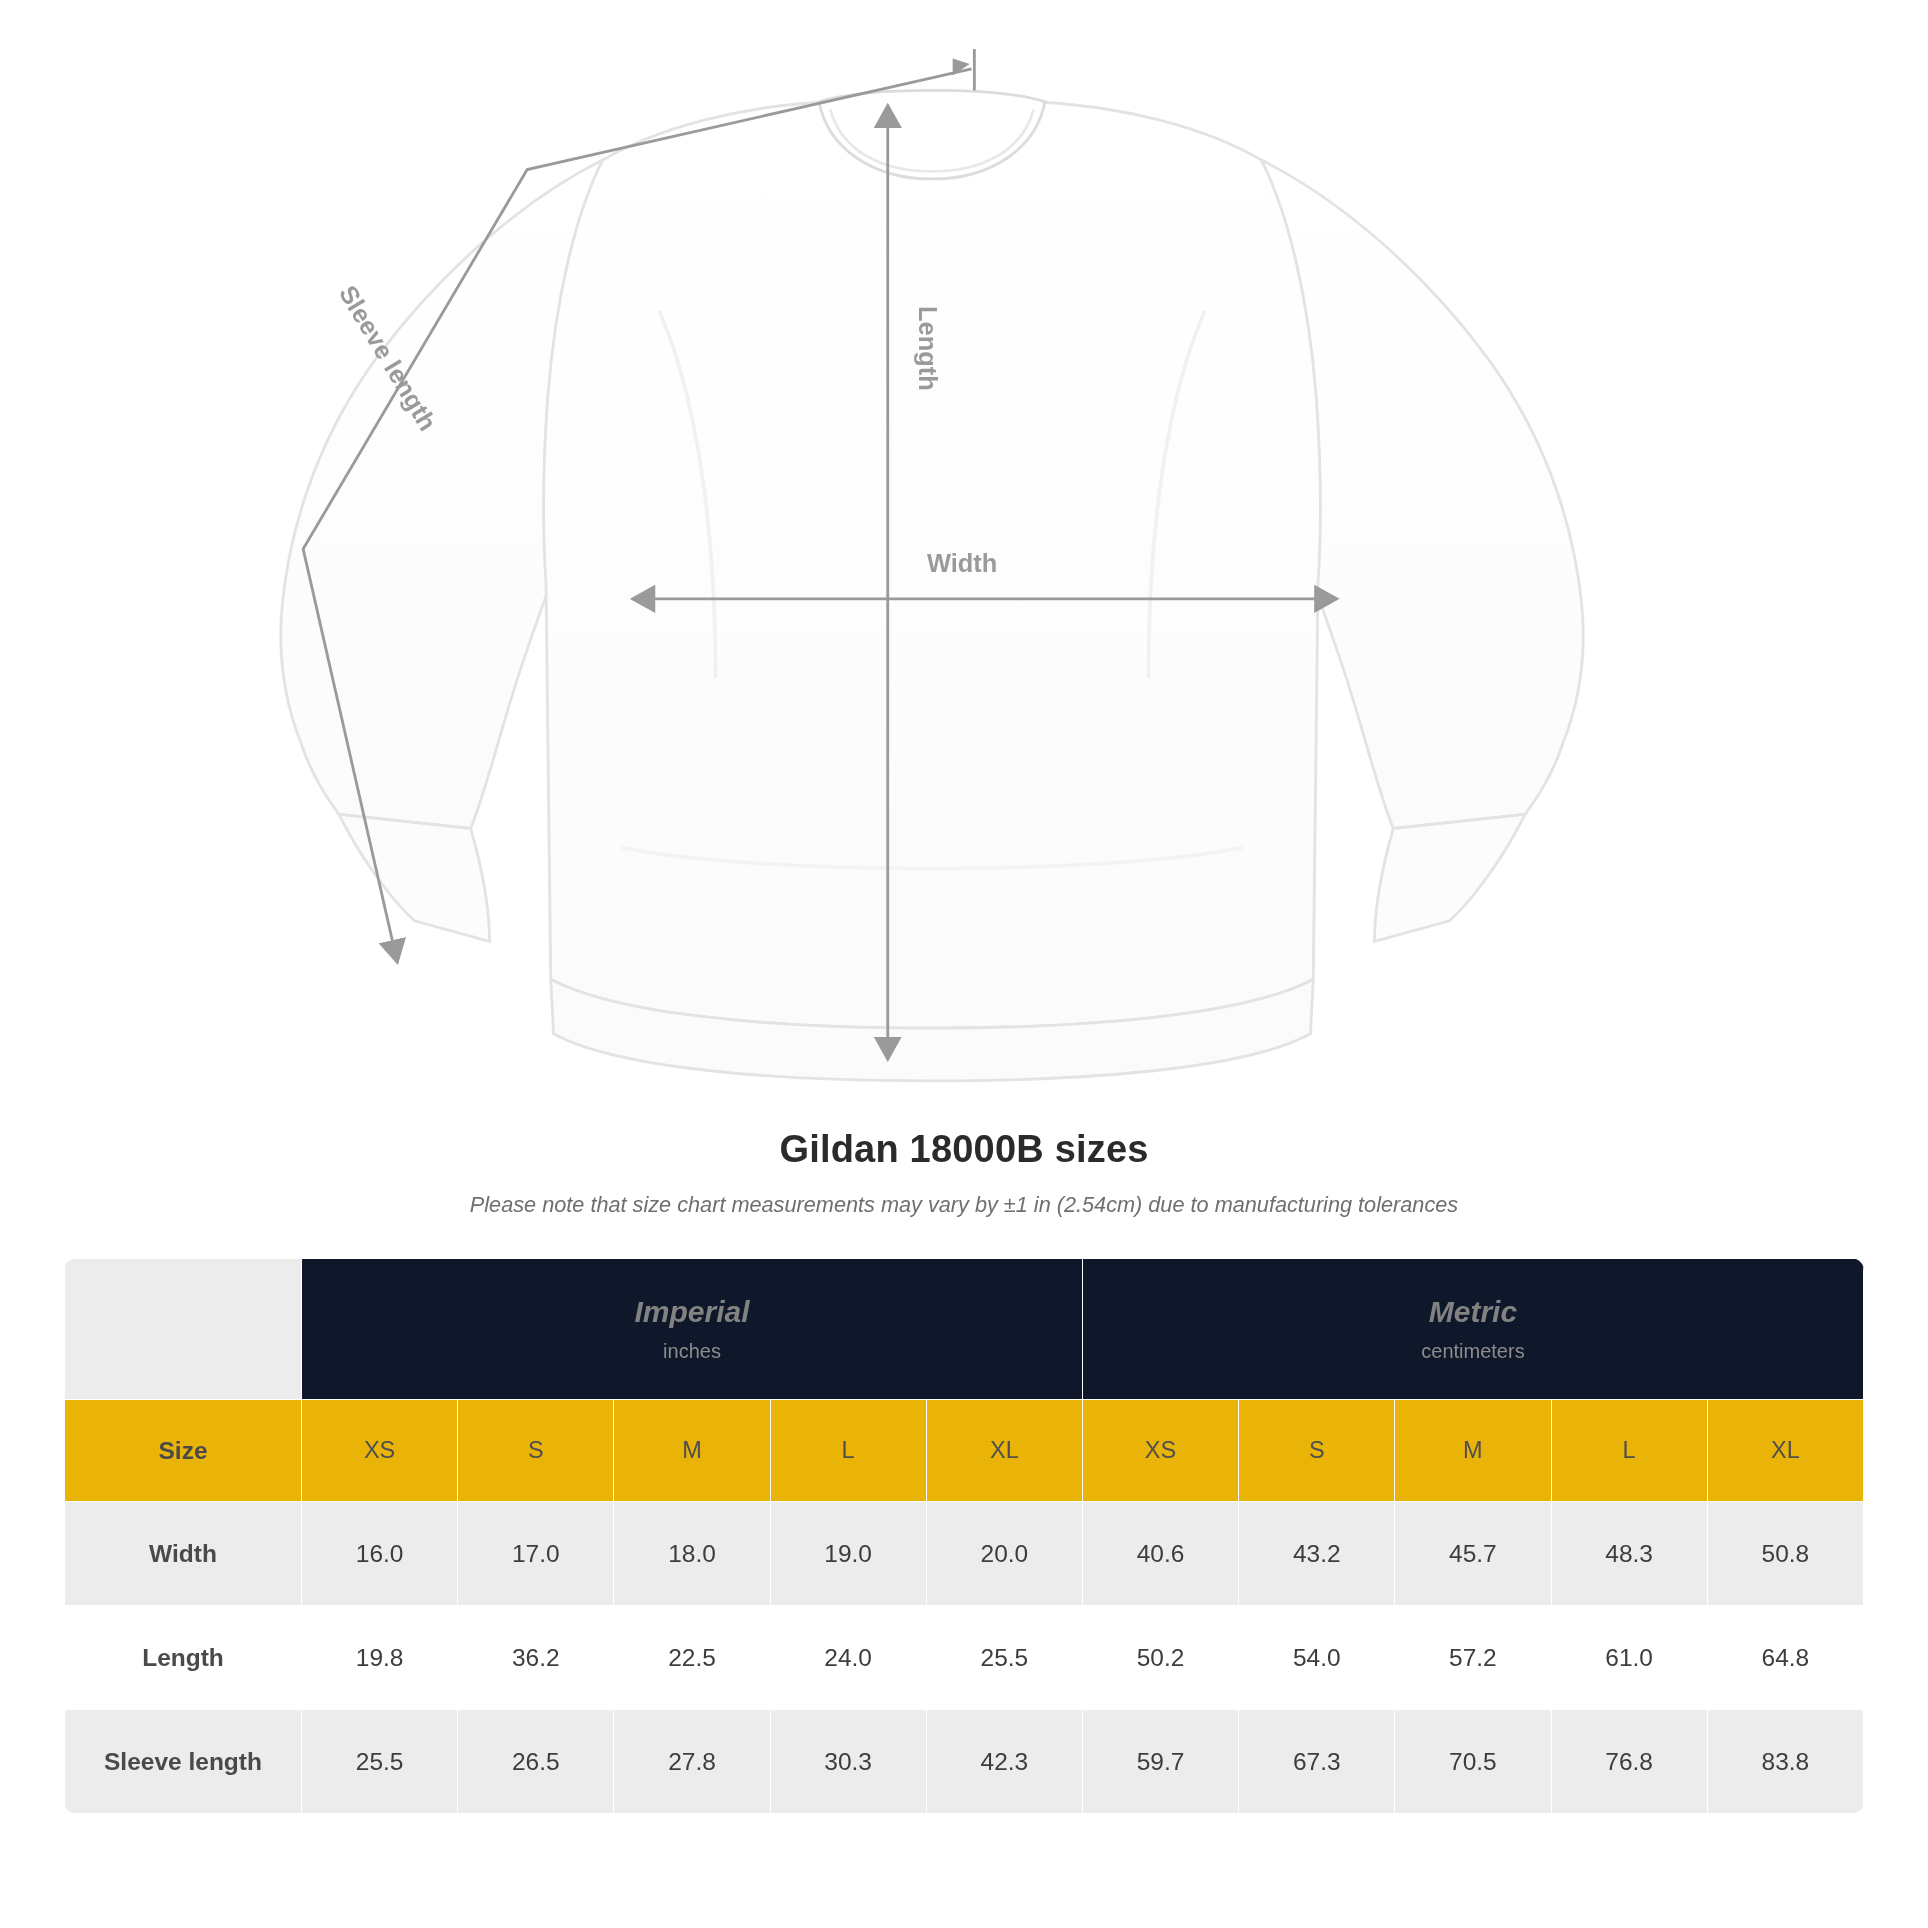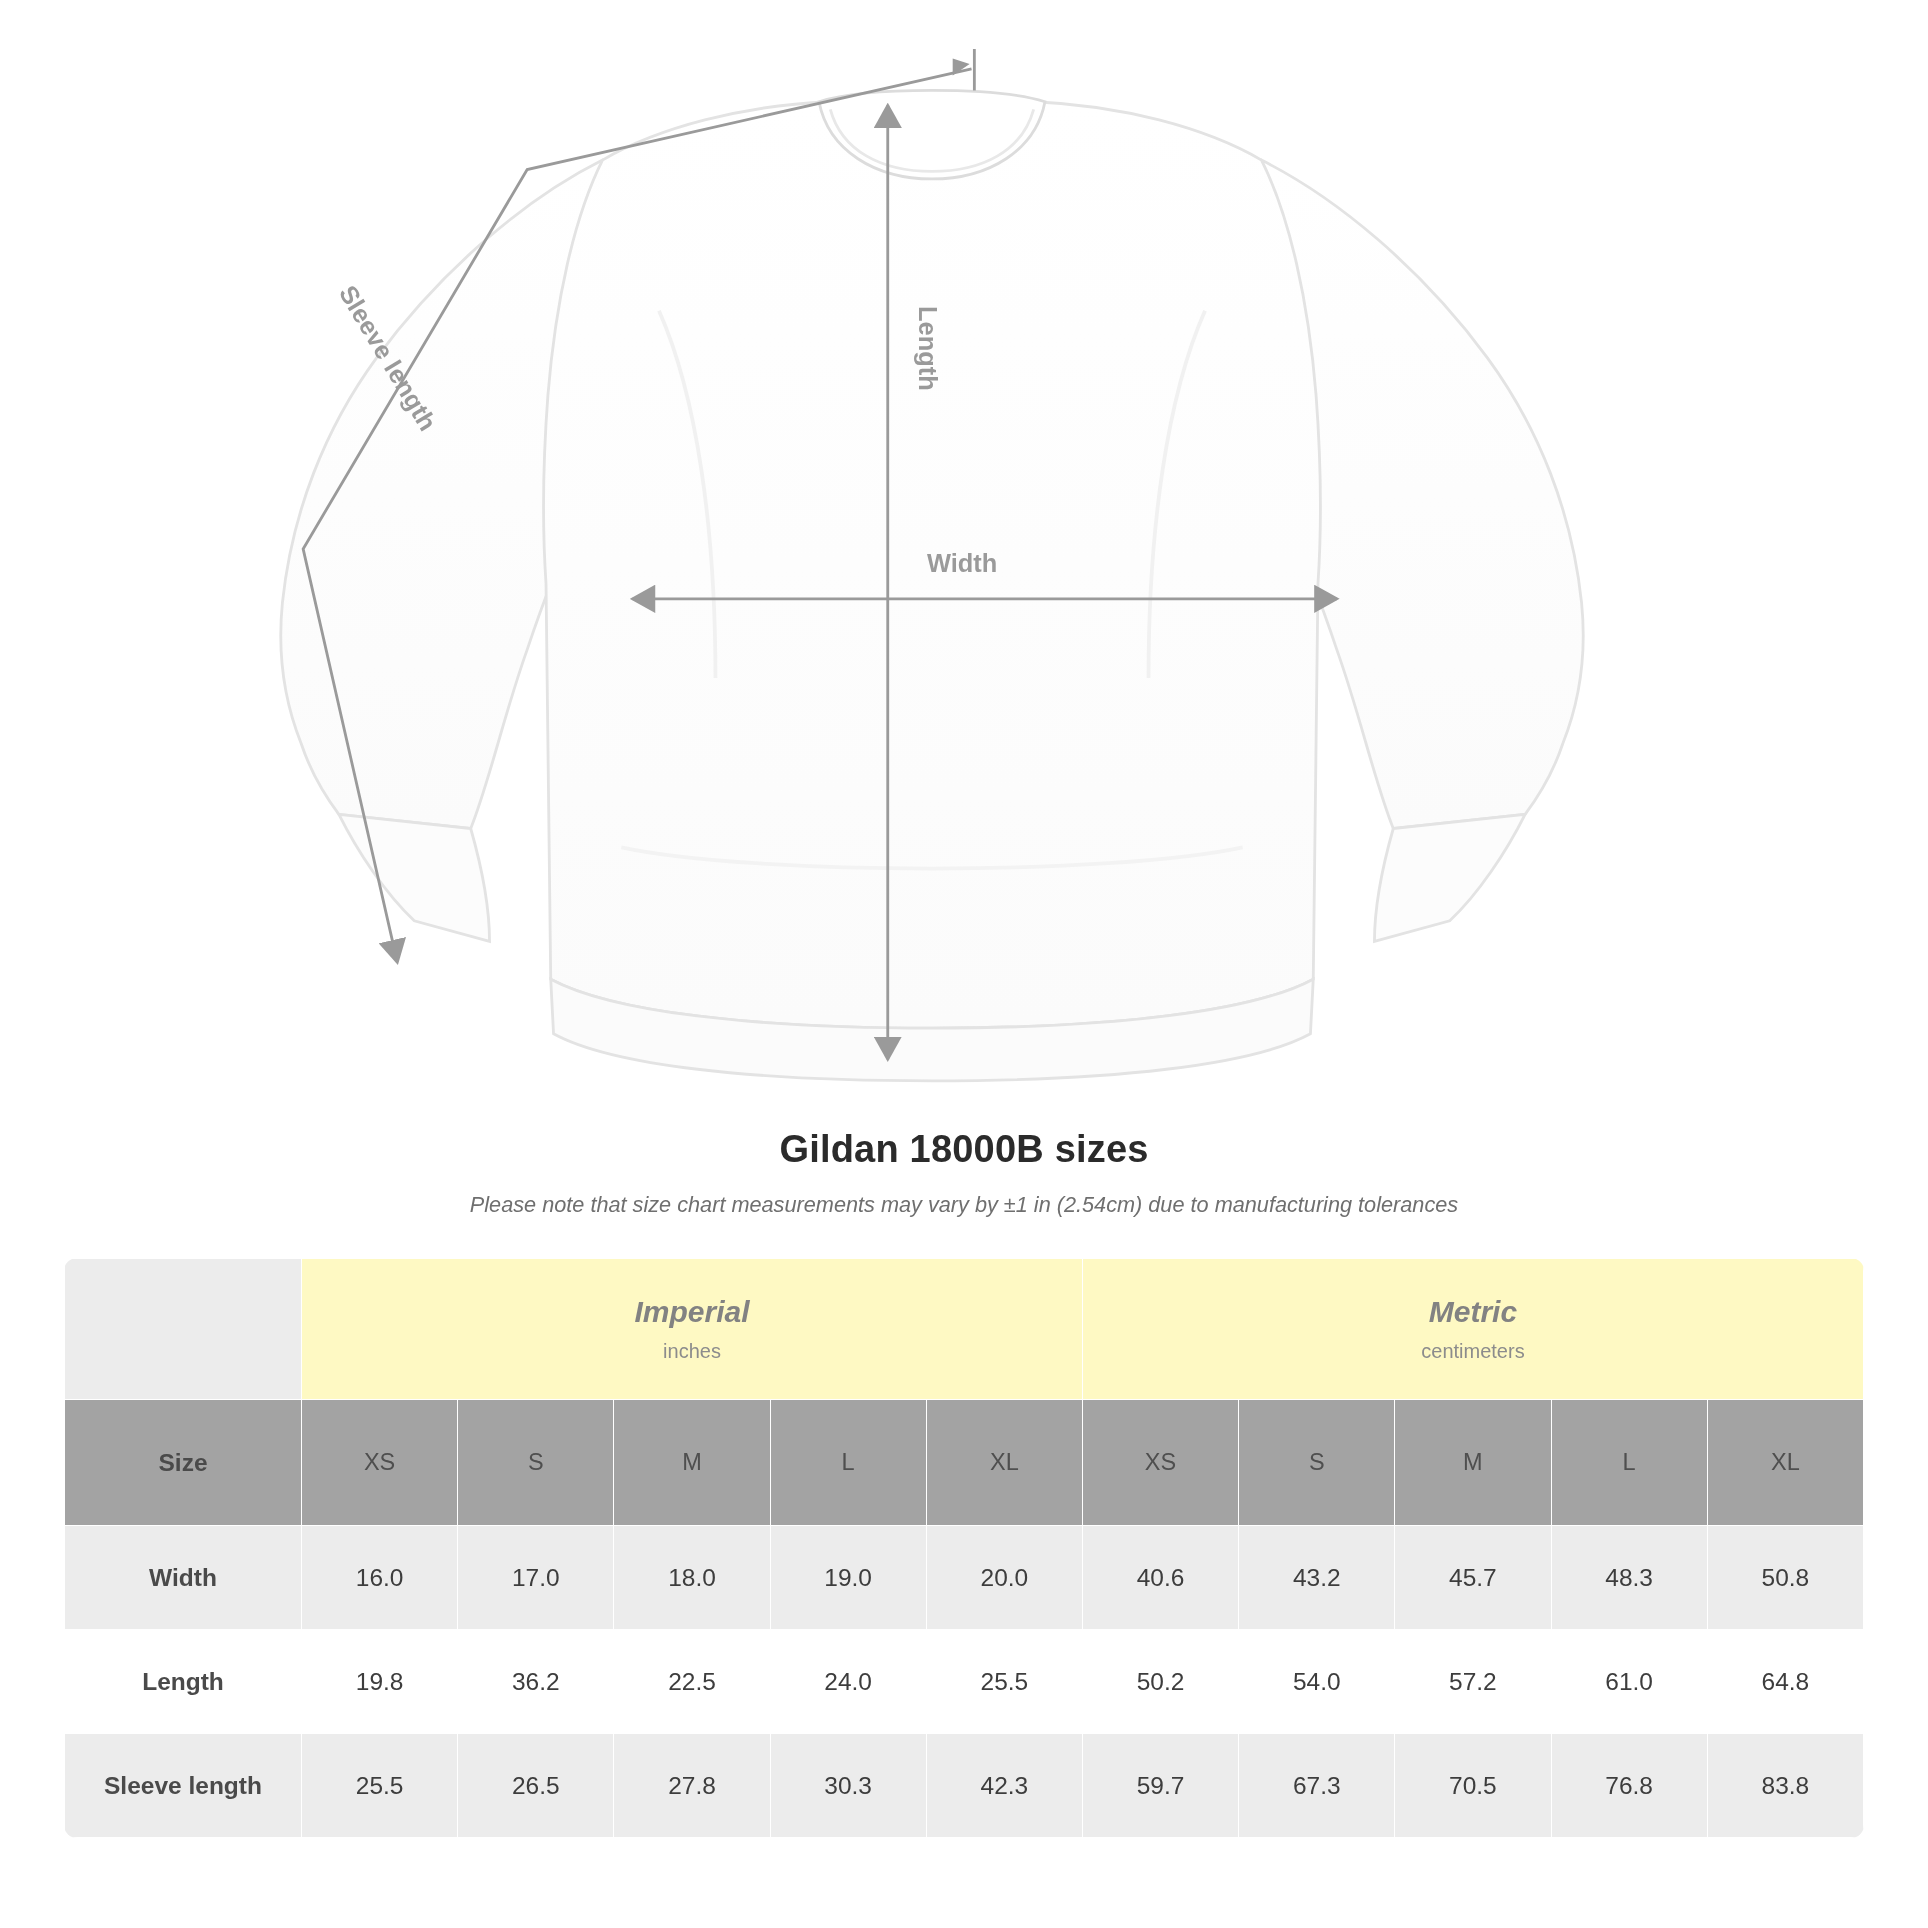--- a/index.html
+++ b/index.html
@@ -60,42 +60,42 @@
     border-collapse: collapse;
     table-layout: fixed;
   }
   table.size-table td, table.size-table th {
     border: 0.9px solid #ffffff;
     text-align: center;
     vertical-align: middle;
   }
 
   .unit-head td {
-    background: #fef9c3;
+    background: #0f172a;
     height: 141px;
     padding: 0;
   }
   .unit-head .unit-name {
     font-size: 30px;
     font-weight: bold;
     font-style: italic;
     color: #828282;
   }
   .unit-head .unit-sub {
     font-size: 20px;
     color: #8c8c8c;
     margin-top: 11.3px;
   }
   .unit-head .corner {
     background: #ececec;
   }
 
   .head-row td {
-    background: #a3a3a3;
-    height: 126px;
+    background: #eab308;
+    height: 102px;
     font-size: 23.5px;
     color: #5d5d5d;
     font-weight: bold;
   }
   .head-row td.size-label {
     font-size: 24.5px;
     color: #4a4a4a;
   }
   .head-row td.sizecode {
     font-weight: normal;

